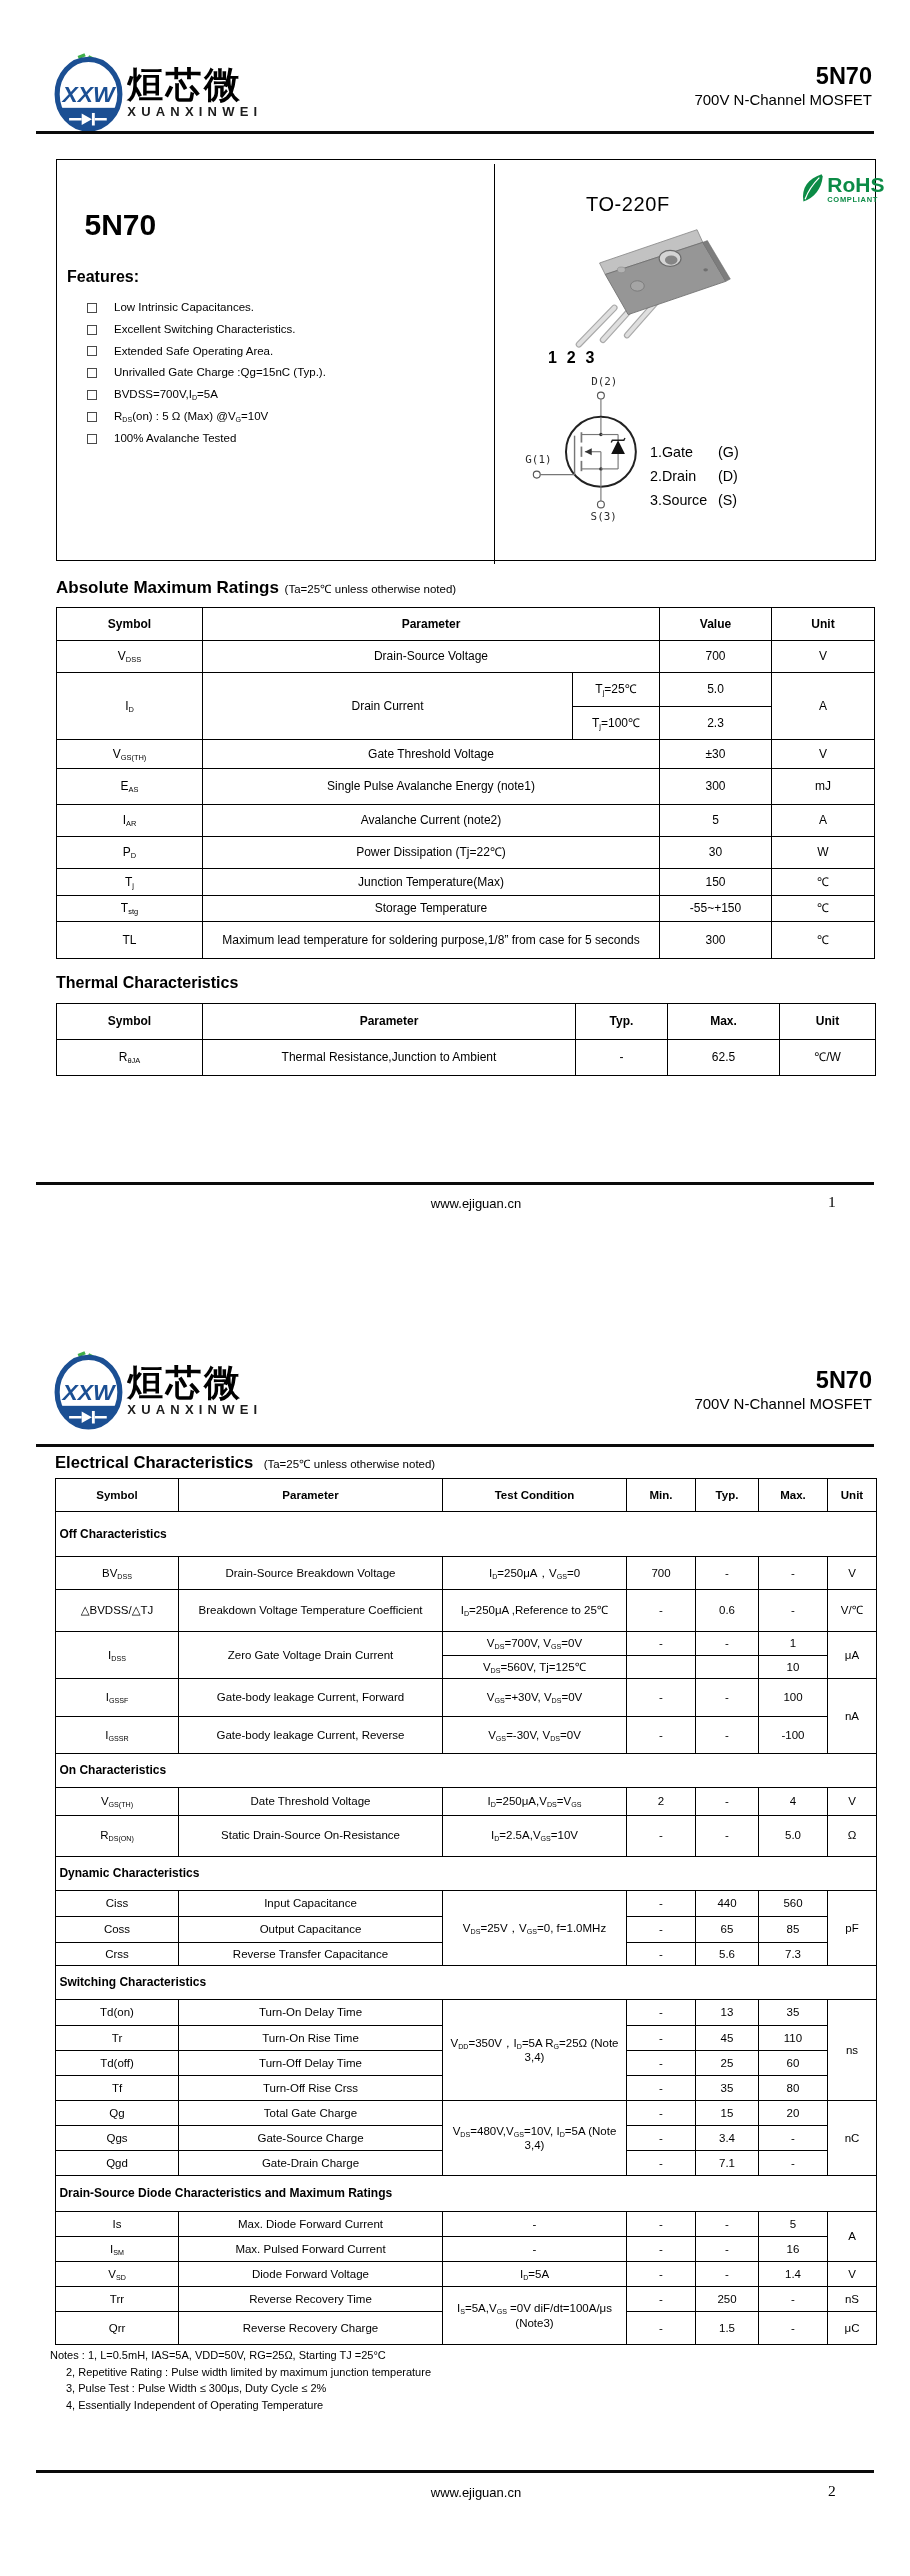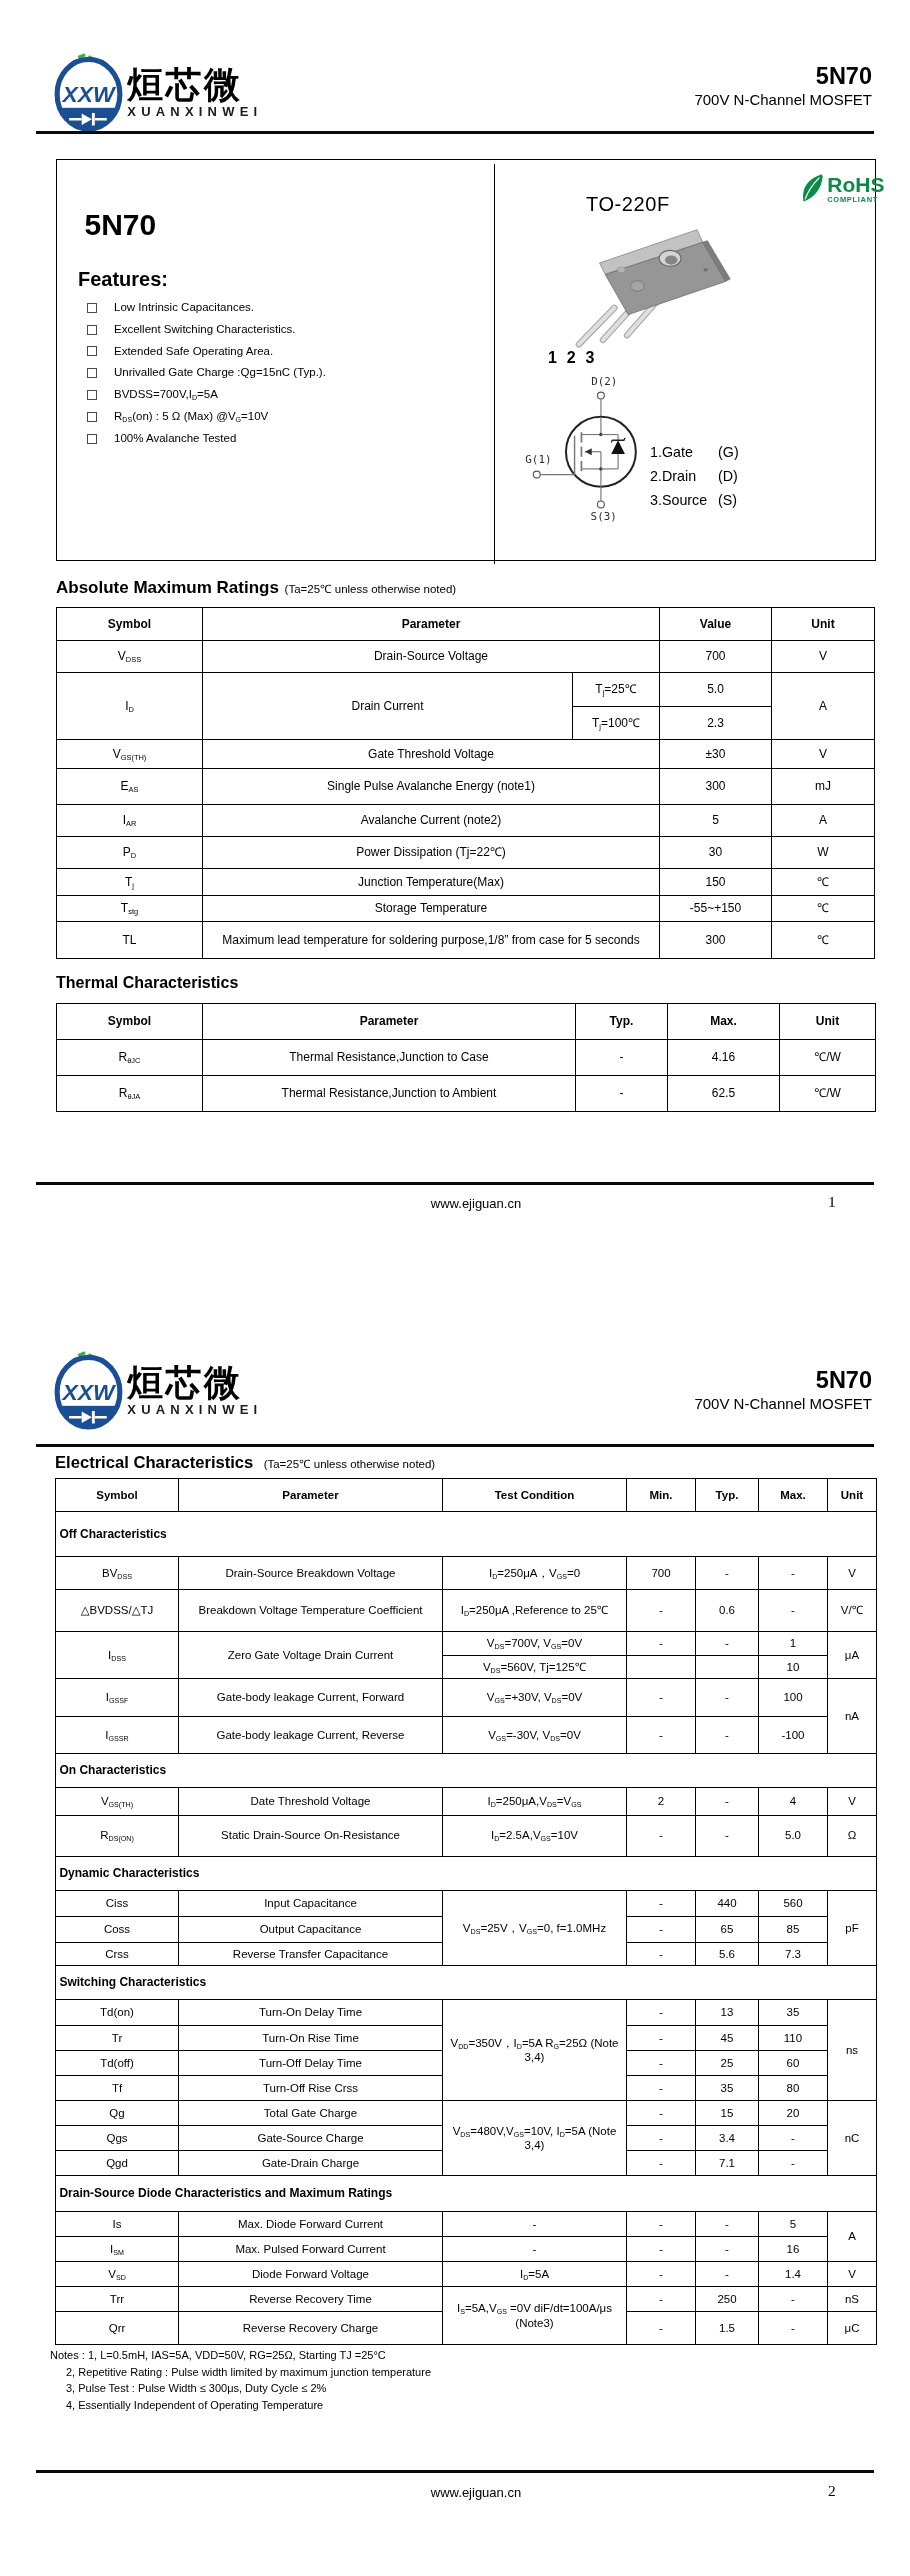--- a/index.html
+++ b/index.html
@@ -18,21 +18,21 @@
   .brand-en{font-size:13px;letter-spacing:5.2px;color:#1c1c1c;margin-top:1.7px;font-weight:600;}
   .part-head{position:absolute;right:38px;text-align:right;}
   .part-number{font-size:23.5px;font-weight:bold;line-height:1.1;}
   .part-subtitle{font-size:15px;margin-top:1.1px;}
   .hrule{position:absolute;left:36px;width:838px;background:#0a0a0a;}
 
   
   .ovbox{position:absolute;top:159px;left:56px;width:818px;height:400px;border:1.7px solid #000;}
   .ov-left{position:absolute;left:0;top:0;width:423px;height:100%;}
   .ov-part{position:absolute;left:27.5px;top:48px;font-size:30px;font-weight:bold;}
-  .features-title{position:absolute;left:21px;top:108px;font-size:20px;font-weight:bold;}
+  .features-title{position:absolute;left:10px;top:108px;font-size:16px;font-weight:bold;}
   .features{position:absolute;left:30px;top:141px;list-style:none;margin:0;padding:0;}
   .features li{display:flex;align-items:center;margin-bottom:9.2px;font-size:11.5px;line-height:12.6px;}
   .chk{flex:0 0 auto;width:8px;height:8px;border:1.1px solid #4a4a4a;margin-right:17px;margin-top:1.1px;background:#fff;}
   .ov-right{position:absolute;left:423px;top:4px;width:394px;height:100%;border-left:1.1px solid #000;margin-left:14px;}
   .pkg-name{position:absolute;left:91px;top:29px;font-size:20px;letter-spacing:0.6px;}
   .rohs{position:absolute;right:4.6px;top:9.2px;display:flex;align-items:center;gap:2.3px;}
   .rohs-txt{line-height:1;}
   .rohs-t1{font-size:21px;font-weight:bold;color:#0c8b46;letter-spacing:0px;}
   .rohs-t2{font-size:7.5px;font-weight:bold;color:#0c8b46;letter-spacing:0.7px;margin-top:1.1px;}
   .pkg-svg{position:absolute;left:46px;top:53px;}
@@ -326,27 +326,20 @@
       </colgroup>
     <tbody>
       <tr style="height:36px">
         <td class="th">Symbol</td>
         <td class="th">Parameter</td>
         <td class="th">Typ.</td>
         <td class="th">Max.</td>
         <td class="th">Unit</td>
       </tr>
       <tr style="height:36px">
-        <td>R<sub>θJC</sub></td>
-        <td class="pl">Thermal Resistance,Junction to Case</td>
-        <td>-</td>
-        <td>4.16</td>
-        <td>℃/W</td>
-      </tr>
-      <tr style="height:36px">
         <td>R<sub>θJA</sub></td>
         <td class="pl">Thermal Resistance,Junction to Ambient</td>
         <td>-</td>
         <td>62.5</td>
         <td>℃/W</td>
       </tr>
     </tbody>
   </table>
 
   <div class="hrule" style="top:1182px;height:3.4px;"></div>

